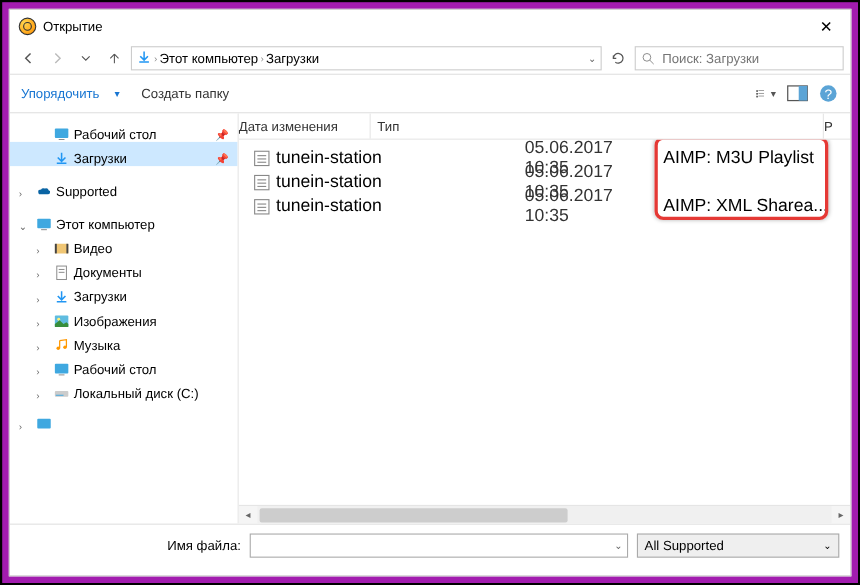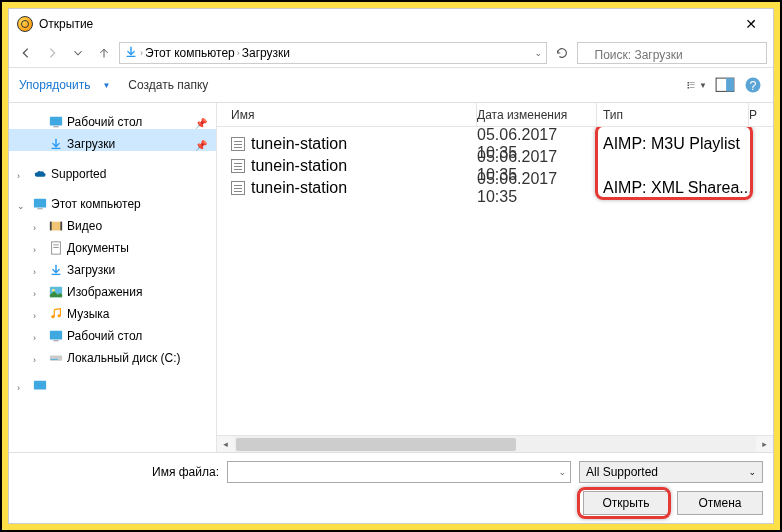--- a/index.html
+++ b/index.html
@@ -1,34 +1,34 @@
 <!DOCTYPE html>
 <html><head>
 <meta charset="utf-8">
 <style>
 * { box-sizing: border-box; font-family: "Segoe UI", Arial, sans-serif; }
 body { margin: 0; background: #fff; }
-.outer { width: 782px; height: 532px; border: 2px solid #000; background: #fde047; position: relative; }
+.outer { width: 782px; height: 532px; border: 2px solid #000; background: #a21caf; position: relative; }
 .inner { position: absolute; top: 6px; left: 6px; right: 6px; bottom: 6px; background: #fff; border: 1px solid #ccc; display: flex; flex-direction: column; }
 
 .titlebar { height: 30px; display: flex; align-items: center; padding: 0 8px; font-size: 12px; }
 .titlebar .app-icon { width: 16px; height: 16px; margin-right: 6px; border-radius: 50%; background: radial-gradient(circle at 30% 30%, #ffd54f, #ff8f00); border: 1px solid #333; position: relative; }
 .titlebar .app-icon::after { content: ""; position: absolute; top: 3px; left: 3px; right: 3px; bottom: 3px; border-radius: 50%; border: 1px solid #333; }
 .titlebar .spacer { flex: 1; }
 .close-btn { font-size: 14px; padding: 2px 8px; cursor: default; }
 
 .navbar { height: 28px; display: flex; align-items: center; padding: 0 6px; gap: 4px; font-size: 12px; }
 .nav-arrow { width: 22px; height: 22px; display: flex; align-items: center; justify-content: center; color: #666; }
 .nav-arrow svg { width: 14px; height: 14px; }
 .up-arrow svg { width: 12px; height: 12px; }
 .address { flex: 1; display: flex; align-items: center; border: 1px solid #ccc; height: 22px; padding: 0 4px; gap: 2px; font-size: 12px; }
 .address .down-icon { color: #2196f3; }
 .crumb-sep { color: #888; font-size: 9px; }
 .refresh-btn { width: 22px; height: 22px; display: flex; align-items: center; justify-content: center; border: 1px solid transparent; }
-.search-box { width: 190px; height: 22px; border: 1px solid #ccc; display: flex; align-items: center; padding: 0 4px; gap: 4px; flex-direction: column; }
+.search-box { width: 190px; height: 22px; border: 1px solid #ccc; display: flex; align-items: center; padding: 0 4px; gap: 4px; }
 .search-box input { border: none; outline: none; flex: 1; font-size: 12px; color: #888; }
 
 .toolbar { height: 36px; display: flex; align-items: center; padding: 0 10px; gap: 18px; font-size: 12px; border-bottom: 1px solid #e0e0e0; border-top: 1px solid #e0e0e0; }
 .toolbar .organize { color: #1976d2; display: flex; align-items: center; gap: 12px; }
 .toolbar .newf { color: #333; text-align: center; }
 .toolbar .right { margin-left: auto; display: flex; gap: 8px; color: #555; }
 .tool-icon { width: 20px; height: 18px; display:flex; align-items:center; justify-content:center; }
 
 .body-row { flex: 1; display: flex; overflow: hidden; }
 .sidebar { width: 208px; border-right: 1px solid #e5e5e5; overflow-y: auto; padding: 4px 0; font-size: 12px; }
@@ -301,21 +301,20 @@
             <span class="ico">
               <svg class="icon" viewBox="0 0 16 14">
                 <rect x="1" y="1" width="14" height="10" fill="#3fa8e0" rx="1"></rect>
               </svg>
             </span>
           </div>
     </div>
 
     <div class="filepane">
       <div class="cols">
-        <div class="col-name col-sep">Имя</div>
         <div class="col-date col-sep">Дата изменения</div>
         <div class="col-type col-sep">Тип</div>
         <div class="col-extra">Р</div>
       </div>
       <div class="files">
         <div style="height:6px"></div>
         <div class="file-row">
           <div class="fname">
                 <div class="file-icon"></div>
                 <span>tunein-station</span>
@@ -354,25 +353,16 @@
     <div class="footer-row">
       <div class="lbl">Имя файла:</div>
       <div class="fname-input">
             <span class="dd">⌄</span>
           </div>
       <div class="filter-select">
             <span>All Supported</span>
             <span class="dd">⌄</span>
           </div>
     </div>
-    <div class="btn-row">
-      <div class="btn">
-            <span>Открыть</span>
-          </div>
-      <div class="btn">
-            <span>Отмена</span>
-          </div>
-      <div class="open-highlight"></div>
-    </div>
   </div>
 
 </div>
 </div>
 
 </body></html>

